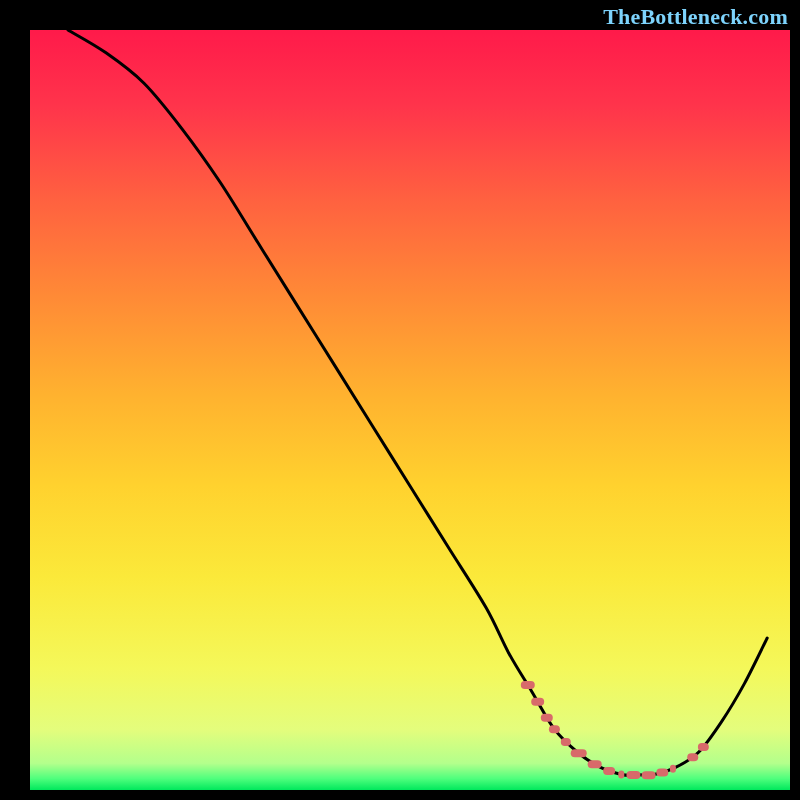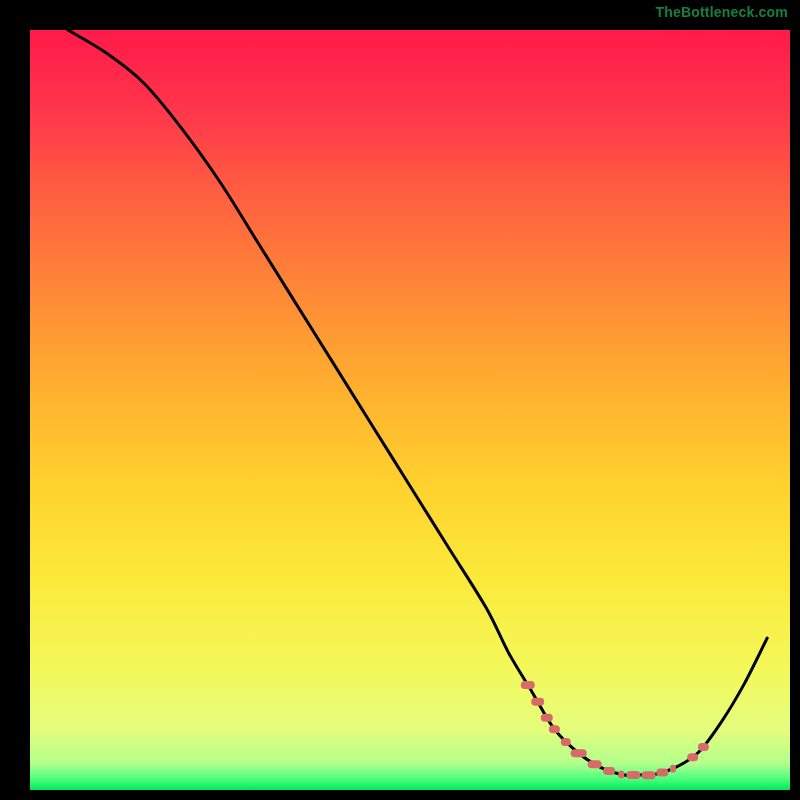--- a/index.html
+++ b/index.html
@@ -12,24 +12,24 @@
   }
   .canvas {
     position: relative;
     width: 800px;
     height: 800px;
   }
   .watermark {
     position: absolute;
     top: 4px;
     right: 12px;
-    font-family: Liberation Sans, sans-serif;
-    font-size: 14px;
+    font-family: Liberation Serif, serif;
+    font-size: 22px;
     font-weight: bold;
-    color: #15803d;
+    color: #7dd3fc;
     letter-spacing: 0.2px;
     z-index: 10;
   }
   svg {
     position: absolute;
     left: 0;
     top: 0;
   }
 </style>
 </head>

